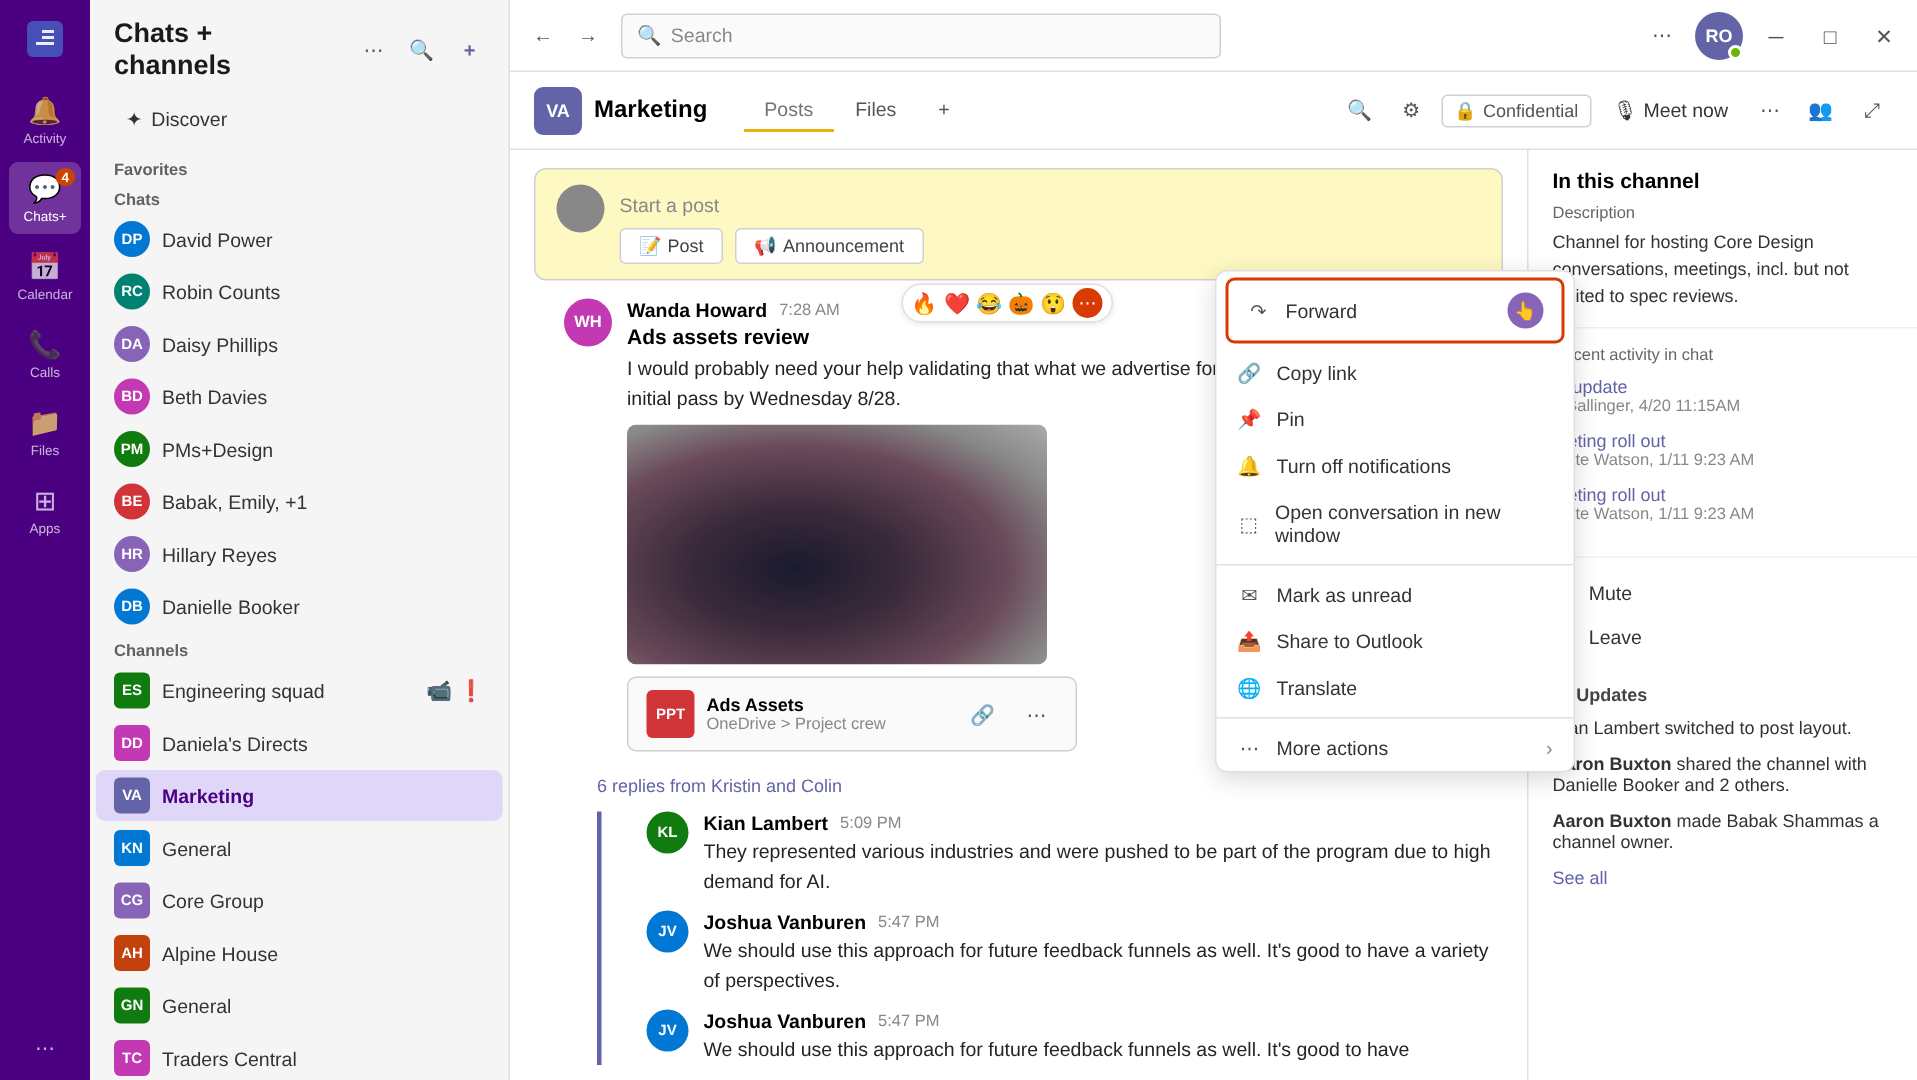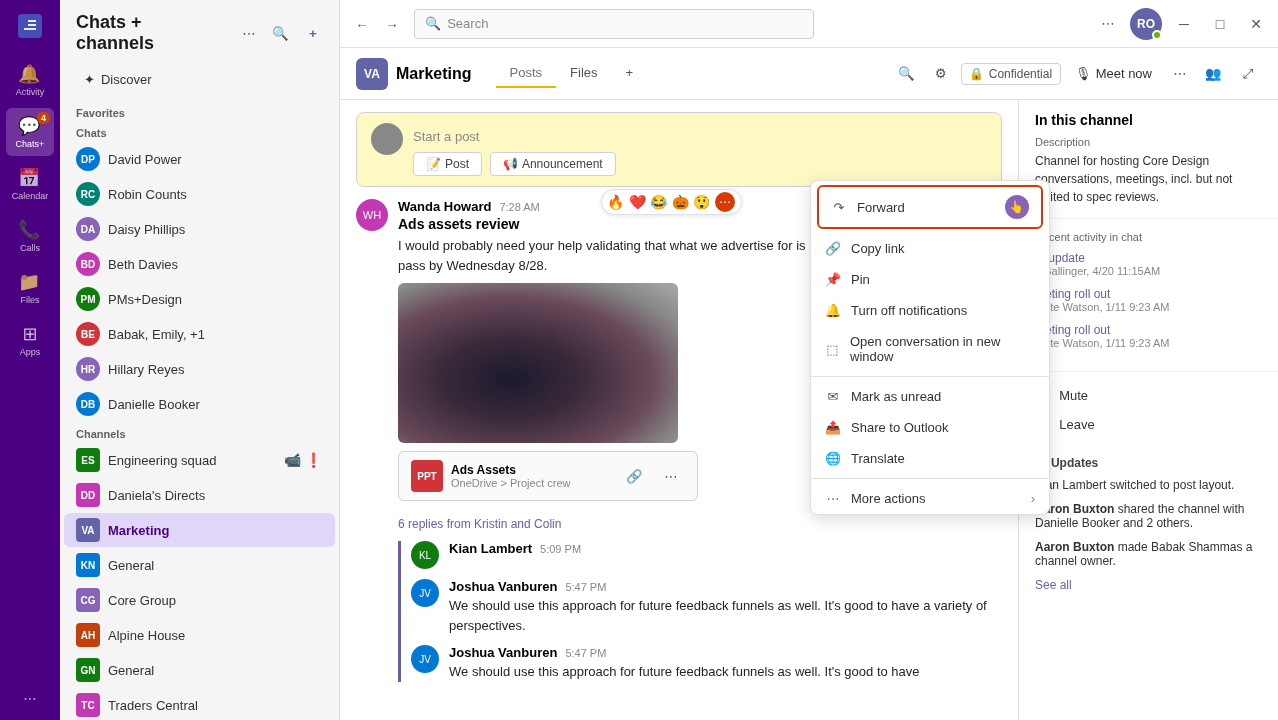--- a/index.html
+++ b/index.html
@@ -196,21 +196,21 @@
     }
 
     
     .message-item {
       display: flex; gap: 10px; align-items: flex-start;
       position: relative;
     }
     .msg-avatar {
       width: 32px; height: 32px; border-radius: 50%;
       background: #888; flex-shrink: 0; display: flex; align-items: center; justify-content: center;
-      color: #fff; font-size: 11px; font-weight: 400;
+      color: #fff; font-size: 11px; font-weight: 700; margin-left: 20px;
     }
     .msg-content { flex: 1; }
     .msg-header { display: flex; align-items: center; gap: 8px; margin-bottom: 2px; }
     .msg-author { font-weight: 600; font-size: 13px; }
     .msg-time { font-size: 11px; color: #888; }
     .msg-text { font-size: 13px; color: #242424; line-height: 1.5; }
     .msg-image {
       width: 280px; height: 160px; border-radius: 6px;
       background: linear-gradient(135deg, #2c2c2c, #555, #888, #c0a0a0);
       margin-top: 8px; overflow: hidden;
@@ -558,20 +558,21 @@
         <div class="replies-link">6 replies from Kristin and Colin</div>
         <div style="border-left: 3px solid #6264a7; padding-left: 10px; margin-top: 6px;">
 
           <div class="reply-item" style="margin-bottom:10px;">
             <div class="msg-avatar" style="background:#107c10; width:28px; height:28px; font-size:10px; flex-shrink:0;">KL</div>
             <div style="flex:1;">
               <div class="msg-header">
                 <span class="msg-author">Kian Lambert</span>
                 <span class="msg-time">5:09 PM</span>
               </div>
+              <div class="msg-text">They represented various industries and were pushed to be part of the program due to high demand for AI.</div>
             </div>
           </div>
 
           <div class="reply-item" style="margin-bottom:10px;">
             <div class="msg-avatar" style="background:#0078d4; width:28px; height:28px; font-size:10px; flex-shrink:0;">JV</div>
             <div style="flex:1;">
               <div class="msg-header">
                 <span class="msg-author">Joshua Vanburen</span>
                 <span class="msg-time">5:47 PM</span>
               </div>

